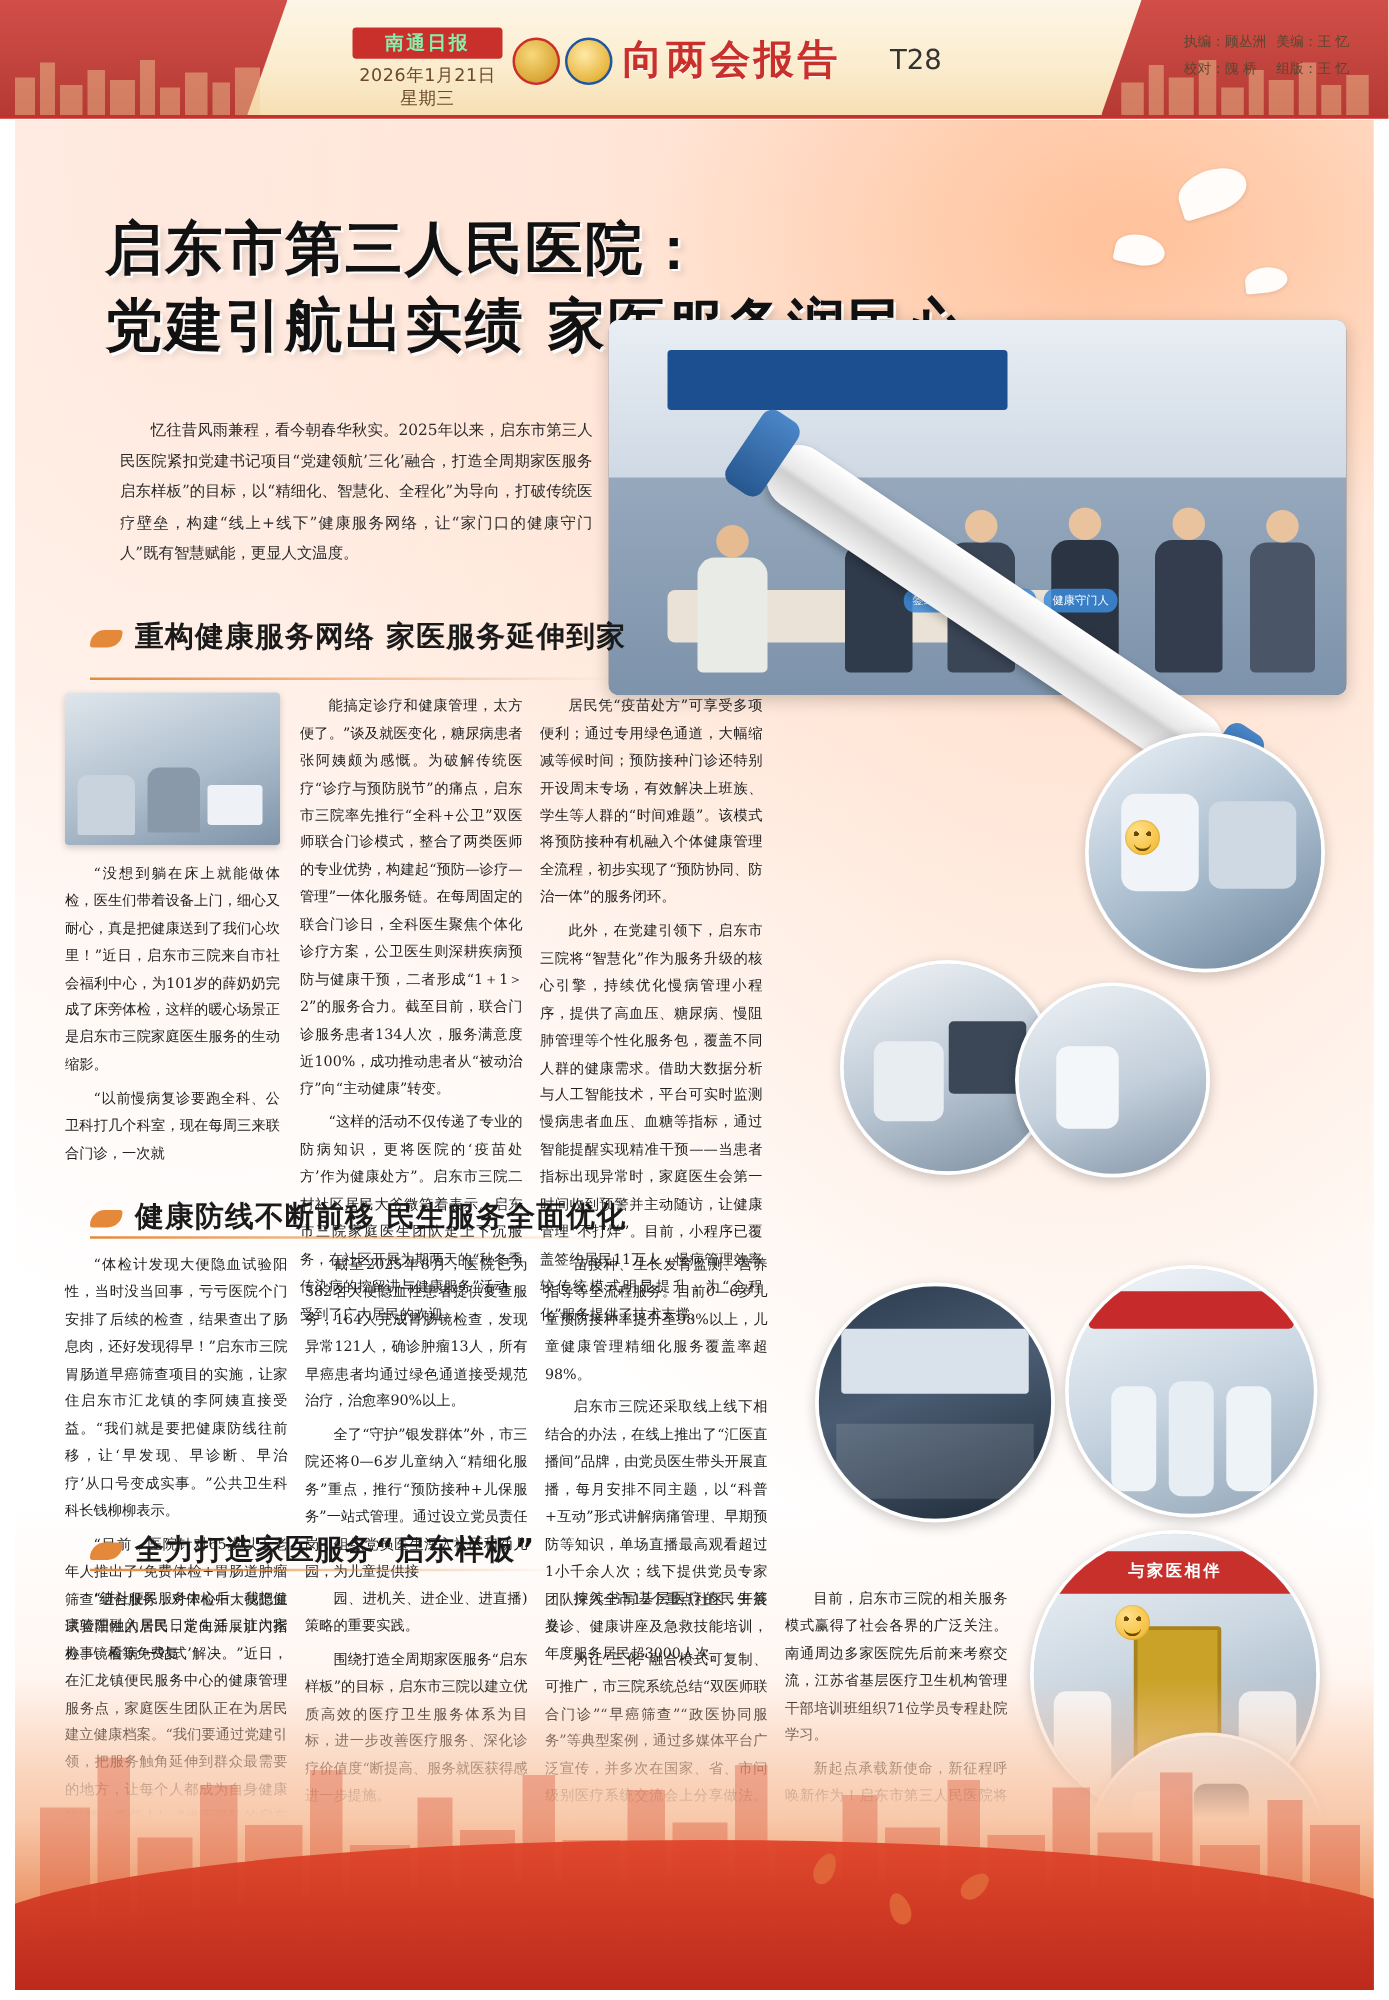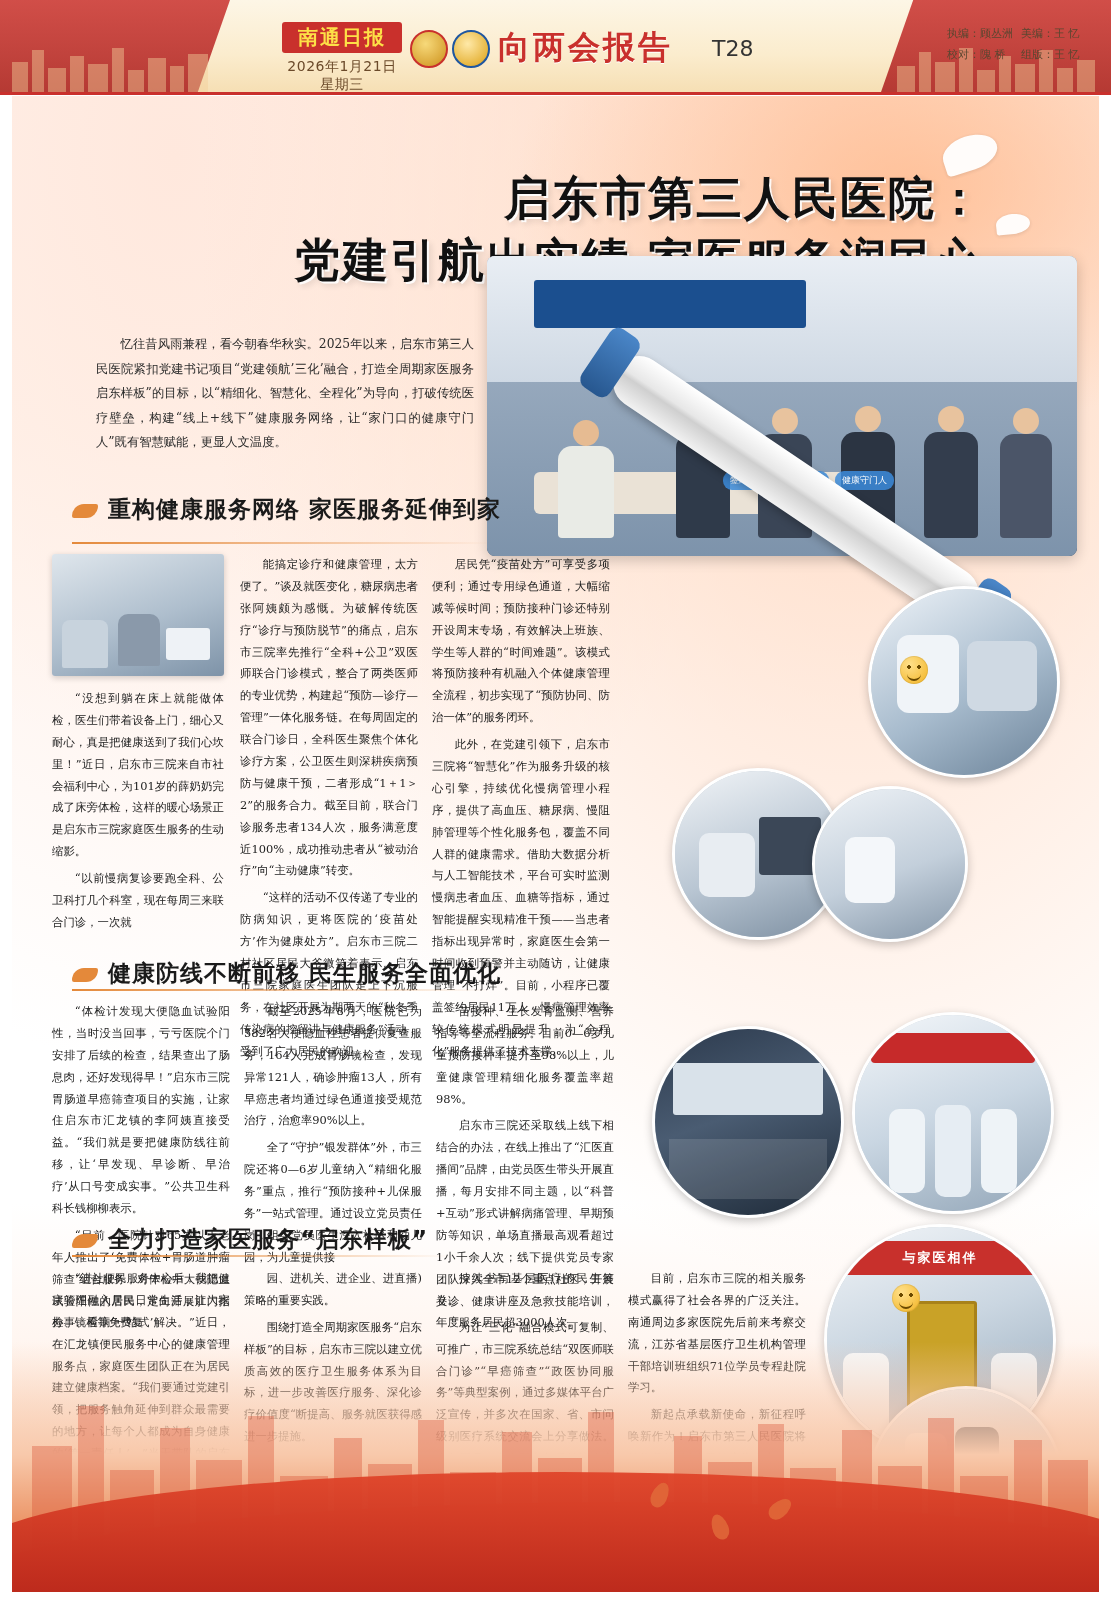--- a/index.html
+++ b/index.html
@@ -30,21 +30,21 @@
   .mh-city{
     position:absolute;bottom:0;height:46px;width:210px;opacity:.45;
   }
   .mh-city.l{left:8px;}
   .mh-city.r{right:8px;}
   .mh-city i{position:absolute;bottom:0;background:#f3cf9a;display:block;}
   .logo-box{
     position:absolute;left:282px;top:22px;width:120px;text-align:center;
   }
   .logo-red{
-    background:#c9302c;color:#fde047;font-weight:bold;font-size:20px;
+    background:#c9302c;color:#86efac;font-weight:bold;font-size:15px;
     letter-spacing:2px;padding:4px 6px;border-radius:3px;line-height:1.15;
     font-family:"DejaVu Sans","Liberation Sans",sans-serif;
   }
   .logo-date{font-size:14px;color:#6b4a2a;margin-top:5px;letter-spacing:.5px;}
   .emblem{
     position:absolute;left:410px;top:30px;width:34px;height:34px;border-radius:50%;
     background:radial-gradient(circle at 40% 35%,#f7d97a,#d9a637 70%,#b8861f);
     border:2px solid #c9302c;
   }
   .emblem2{
@@ -97,21 +97,20 @@
   .leaf{position:absolute;width:16px;height:26px;background:#e06a3a;border-radius:50% 50% 50% 50%/60% 60% 40% 40%;transform:rotate(25deg);opacity:.85;}
 
   
   .headline{
     position:absolute;left:72px;top:74px;width:900px;
   }
   .hl1,.hl2{
     font-family:"DejaVu Sans","Liberation Sans",sans-serif;
     font-weight:bold;color:#111;letter-spacing:2px;
     text-shadow:2px 2px 0 rgba(255,255,255,.9), 4px 4px 6px rgba(0,0,0,.12);
-    text-align:right;
   }
   .hl1{font-size:46px;line-height:1.22;}
   .hl2{font-size:46px;line-height:1.22;margin-top:6px;}
 
   
   .lead{
     position:absolute;left:84px;top:236px;width:378px;
     font-size:12.3px;line-height:2.0;color:#2a2a2a;text-align:justify;
     font-family:"DejaVu Serif","Liberation Serif",serif;
   }

